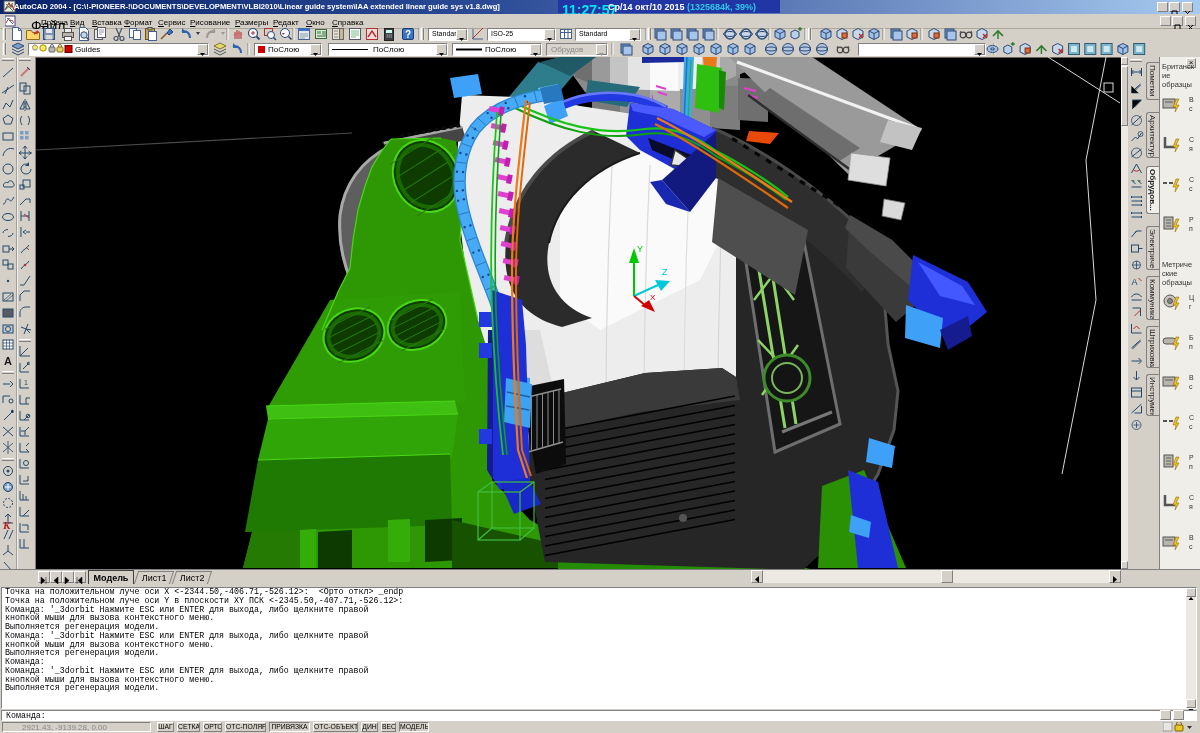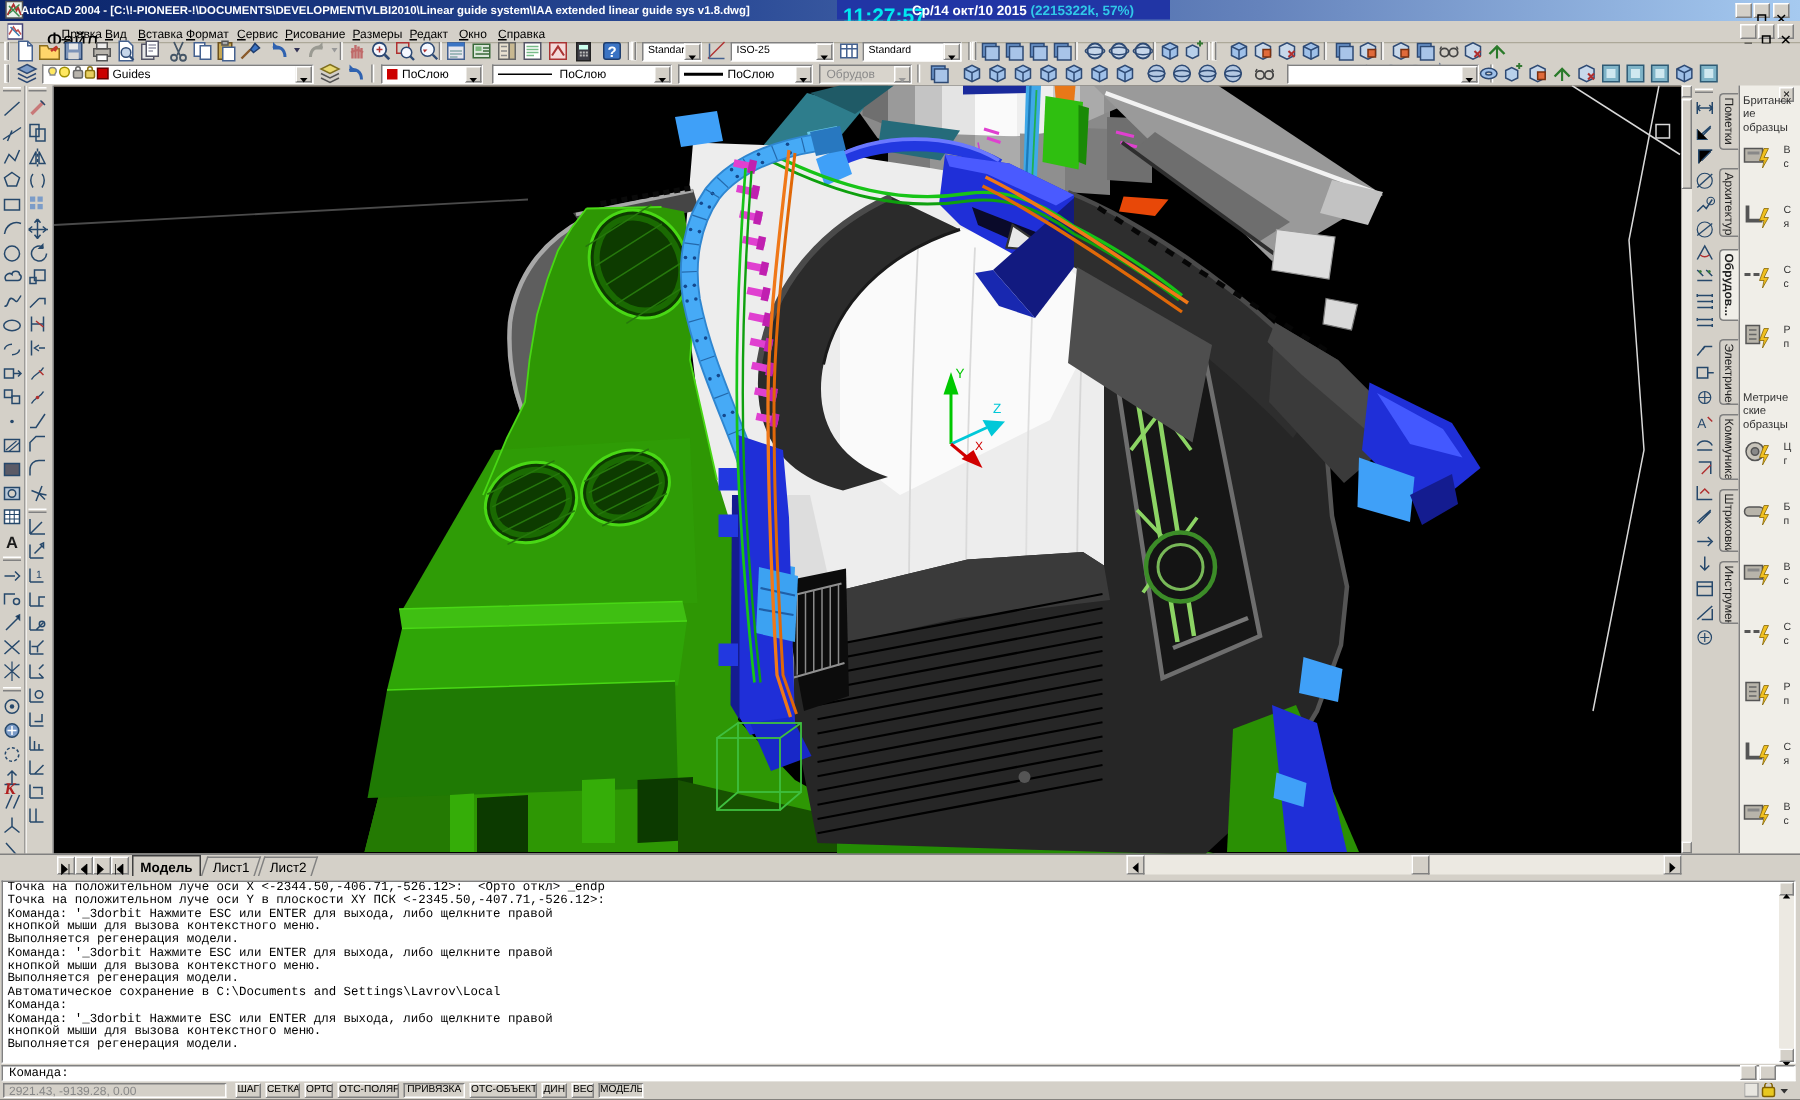--- a/index.html
+++ b/index.html
@@ -6,21 +6,21 @@
 </style></head><body>
 <div class="ab" style="left:0;top:0;width:1200px;height:14px;background:linear-gradient(90deg,#0a246a 0%,#2a4a96 40%,#6583bc 70%,#a6caf0 100%)">
 <svg width="14" height="13" style="position:absolute;left:3px;top:0px">
       <rect x="1" y="1" width="11" height="11" fill="#e8f0e8" stroke="#555"></rect>
       <path d="M2 10l4-7 2 4 1-2 2 5" stroke="#b03030" fill="none" stroke-width="1.2"></path>
       <path d="M3 4l7 7M10 3L3 9" stroke="#3a8a4a" stroke-width="1"></path>
     </svg>
 <span style="position:absolute;left:14px;top:1.5px;font-size:7.6px;font-weight:bold;letter-spacing:-0.15px;color:#fff;letter-spacing:0px">AutoCAD 2004 - [C:\!-PIONEER-!\DOCUMENTS\DEVELOPMENT\VLBI2010\Linear guide system\IAA extended linear guide sys v1.8.dwg]</span>
 <div class="ab" style="left:558px;top:0px;width:222px;height:13px;background:#2135a5"></div>
 <span style="position:absolute;left:562px;top:1.5px;font-size:14px;font-weight:bold;color:#00e8f0">11:27:57</span>
-<span style="position:absolute;left:608px;top:1.5px;font-size:9px;font-weight:bold;color:#fff">Ср/14 окт/10 2015 <span style="color:#30c8e8">(2215322k, 57%)</span></span>
+<span style="position:absolute;left:608px;top:1.5px;font-size:9px;font-weight:bold;color:#fff">Ср/14 окт/10 2015 <span style="color:#30c8e8">(1325684k, 39%)</span></span>
 <div class="ab" style="left:1157px;top:2px;width:11px;height:10px;background:#d4d0c8;border-top:1px solid #fff;border-left:1px solid #fff;border-right:1px solid #808080;border-bottom:1px solid #808080;"><svg width="9" height="8">
         <path d="M2 7h5" stroke="#000" fill="none"></path>
       </svg></div>
 <div class="ab" style="left:1169px;top:2px;width:11px;height:10px;background:#d4d0c8;border-top:1px solid #fff;border-left:1px solid #fff;border-right:1px solid #808080;border-bottom:1px solid #808080;"><svg width="9" height="8">
         <path d="M2 2h5v5h-5z" stroke="#000" fill="none"></path>
       </svg></div>
 <div class="ab" style="left:1182px;top:2px;width:11px;height:10px;background:#d4d0c8;border-top:1px solid #fff;border-left:1px solid #fff;border-right:1px solid #808080;border-bottom:1px solid #808080;"><svg width="9" height="8">
         <path d="M2 2l5 5M7 2l-5 5" stroke="#000" fill="none"></path>
       </svg></div>
 </div>
@@ -881,38 +881,37 @@
 <div class="ab" style="left:1px;top:587px;width:1196px;height:122px;background:#fff;border-top:1px solid #808080;border-left:1px solid #808080;border-right:1px solid #fff;border-bottom:1px solid #fff;"></div>
 <div class="ab" style="left:5px;top:588px;width:1170px;height:122px;font-family:'Liberation Mono',monospace;font-size:8.3px;color:#000;overflow:hidden">
     <div style="height:8.78px;line-height:8.78px;white-space:pre">Точка на положительном луче оси X &lt;-2344.50,-406.71,-526.12&gt;:  &lt;Орто откл&gt; _endp</div>
     <div style="height:8.78px;line-height:8.78px;white-space:pre">Точка на положительном луче оси Y в плоскости XY ПСК &lt;-2345.50,-407.71,-526.12&gt;:</div>
     <div style="height:8.78px;line-height:8.78px;white-space:pre">Команда: '_3dorbit Нажмите ESC или ENTER для выхода, либо щелкните правой</div>
     <div style="height:8.78px;line-height:8.78px;white-space:pre">кнопкой мыши для вызова контекстного меню.</div>
     <div style="height:8.78px;line-height:8.78px;white-space:pre">Выполняется регенерация модели.</div>
     <div style="height:8.78px;line-height:8.78px;white-space:pre">Команда: '_3dorbit Нажмите ESC или ENTER для выхода, либо щелкните правой</div>
     <div style="height:8.78px;line-height:8.78px;white-space:pre">кнопкой мыши для вызова контекстного меню.</div>
     <div style="height:8.78px;line-height:8.78px;white-space:pre">Выполняется регенерация модели.</div>
-    <div style="height:8.78px;line-height:8.78px;white-space:pre">Автоматическое сохранение в C:\Documents and Settings\Lavrov\Local</div>
     <div style="height:8.78px;line-height:8.78px;white-space:pre">Команда:</div>
     <div style="height:8.78px;line-height:8.78px;white-space:pre">Команда: '_3dorbit Нажмите ESC или ENTER для выхода, либо щелкните правой</div>
     <div style="height:8.78px;line-height:8.78px;white-space:pre">кнопкой мыши для вызова контекстного меню.</div>
     <div style="height:8.78px;line-height:8.78px;white-space:pre">Выполняется регенерация модели.</div>
   </div>
 <div class="ab" style="left:1186px;top:588px;width:10px;height:120px;background:#ece9e2"></div>
 <div class="ab" style="left:1186px;top:588px;width:10px;height:9px;background:#d4d0c8;border-top:1px solid #fff;border-left:1px solid #fff;border-right:1px solid #808080;border-bottom:1px solid #808080;"><svg width="8" height="8">
       <path d="M1.5 5l2.5-3 2.5 3z" fill="#000"></path>
     </svg></div>
 <div class="ab" style="left:1186px;top:699px;width:10px;height:9px;background:#d4d0c8;border-top:1px solid #fff;border-left:1px solid #fff;border-right:1px solid #808080;border-bottom:1px solid #808080;"><svg width="8" height="8">
       <path d="M1.5 3l2.5 3 2.5-3z" fill="#000"></path>
     </svg></div>
 <div class="ab" style="left:1px;top:710px;width:1196px;height:11px;background:#fff;border-top:1px solid #808080;border-left:1px solid #808080;border-right:1px solid #fff;border-bottom:1px solid #fff;;font-family:'Liberation Mono',monospace;font-size:8.3px;padding-left:4px">Команда:</div>
 <div class="ab" style="left:1160px;top:710px;width:11px;height:10px;background:#d4d0c8;border-top:1px solid #fff;border-left:1px solid #fff;border-right:1px solid #808080;border-bottom:1px solid #808080;"></div>
 <div class="ab" style="left:1173px;top:710px;width:11px;height:10px;background:#d4d0c8;border-top:1px solid #fff;border-left:1px solid #fff;border-right:1px solid #808080;border-bottom:1px solid #808080;"></div>
 <div class="ab" style="left:0;top:721px;width:1200px;height:12px;background:#d4d0c8"></div>
-<div class="ab" style="left:2px;top:722px;width:149px;height:10px;border-top:1px solid #808080;border-left:1px solid #808080;border-right:1px solid #fff;border-bottom:1px solid #fff;;font-size:8px;color:#888;padding-left:3px">2921.43, -9139.28, 0.00</div>
+<div class="ab" style="left:2px;top:722px;width:149px;height:10px;border-top:1px solid #808080;border-left:1px solid #808080;border-right:1px solid #fff;border-bottom:1px solid #fff;;font-size:8px;color:#888;padding-left:19px">2921.43, -9139.28, 0.00</div>
 <div class="ab" style="left:157px;top:722px;width:17px;height:10px;background:#d4d0c8;border-top:1px solid #fff;border-left:1px solid #fff;border-right:1px solid #808080;border-bottom:1px solid #808080;;font-size:6.8px;text-align:center;line-height:8.5px;color:#000;white-space:nowrap;overflow:hidden">ШАГ</div>
 <div class="ab" style="left:177px;top:722px;width:23px;height:10px;background:#d4d0c8;border-top:1px solid #fff;border-left:1px solid #fff;border-right:1px solid #808080;border-bottom:1px solid #808080;;font-size:6.8px;text-align:center;line-height:8.5px;color:#000;white-space:nowrap;overflow:hidden">СЕТКА</div>
 <div class="ab" style="left:203px;top:722px;width:19px;height:10px;background:#d4d0c8;border-top:1px solid #fff;border-left:1px solid #fff;border-right:1px solid #808080;border-bottom:1px solid #808080;;font-size:6.8px;text-align:center;line-height:8.5px;color:#000;white-space:nowrap;overflow:hidden">ОРТО</div>
 <div class="ab" style="left:225px;top:722px;width:41px;height:10px;background:#d4d0c8;border-top:1px solid #fff;border-left:1px solid #fff;border-right:1px solid #808080;border-bottom:1px solid #808080;;font-size:6.8px;text-align:center;line-height:8.5px;color:#000;white-space:nowrap;overflow:hidden">ОТС-ПОЛЯР</div>
 <div class="ab" style="left:269px;top:722px;width:41px;height:10px;background:#d4d0c8;border-top:1px solid #808080;border-left:1px solid #808080;border-right:1px solid #fff;border-bottom:1px solid #fff;;font-size:6.8px;text-align:center;line-height:8.5px;color:#000;white-space:nowrap;overflow:hidden">ПРИВЯЗКА</div>
 <div class="ab" style="left:313px;top:722px;width:45px;height:10px;background:#d4d0c8;border-top:1px solid #fff;border-left:1px solid #fff;border-right:1px solid #808080;border-bottom:1px solid #808080;;font-size:6.8px;text-align:center;line-height:8.5px;color:#000;white-space:nowrap;overflow:hidden">ОТС-ОБЪЕКТ</div>
 <div class="ab" style="left:361px;top:722px;width:17px;height:10px;background:#d4d0c8;border-top:1px solid #fff;border-left:1px solid #fff;border-right:1px solid #808080;border-bottom:1px solid #808080;;font-size:6.8px;text-align:center;line-height:8.5px;color:#000;white-space:nowrap;overflow:hidden">ДИН</div>
 <div class="ab" style="left:381px;top:722px;width:15px;height:10px;background:#d4d0c8;border-top:1px solid #fff;border-left:1px solid #fff;border-right:1px solid #808080;border-bottom:1px solid #808080;;font-size:6.8px;text-align:center;line-height:8.5px;color:#000;white-space:nowrap;overflow:hidden">ВЕС</div>
 <div class="ab" style="left:399px;top:722px;width:30px;height:10px;background:#d4d0c8;border-top:1px solid #808080;border-left:1px solid #808080;border-right:1px solid #fff;border-bottom:1px solid #fff;;font-size:6.8px;text-align:center;line-height:8.5px;color:#000;white-space:nowrap;overflow:hidden">МОДЕЛЬ</div>
 <svg class="ab" style="left:1163px;top:722px" width="30" height="10">

